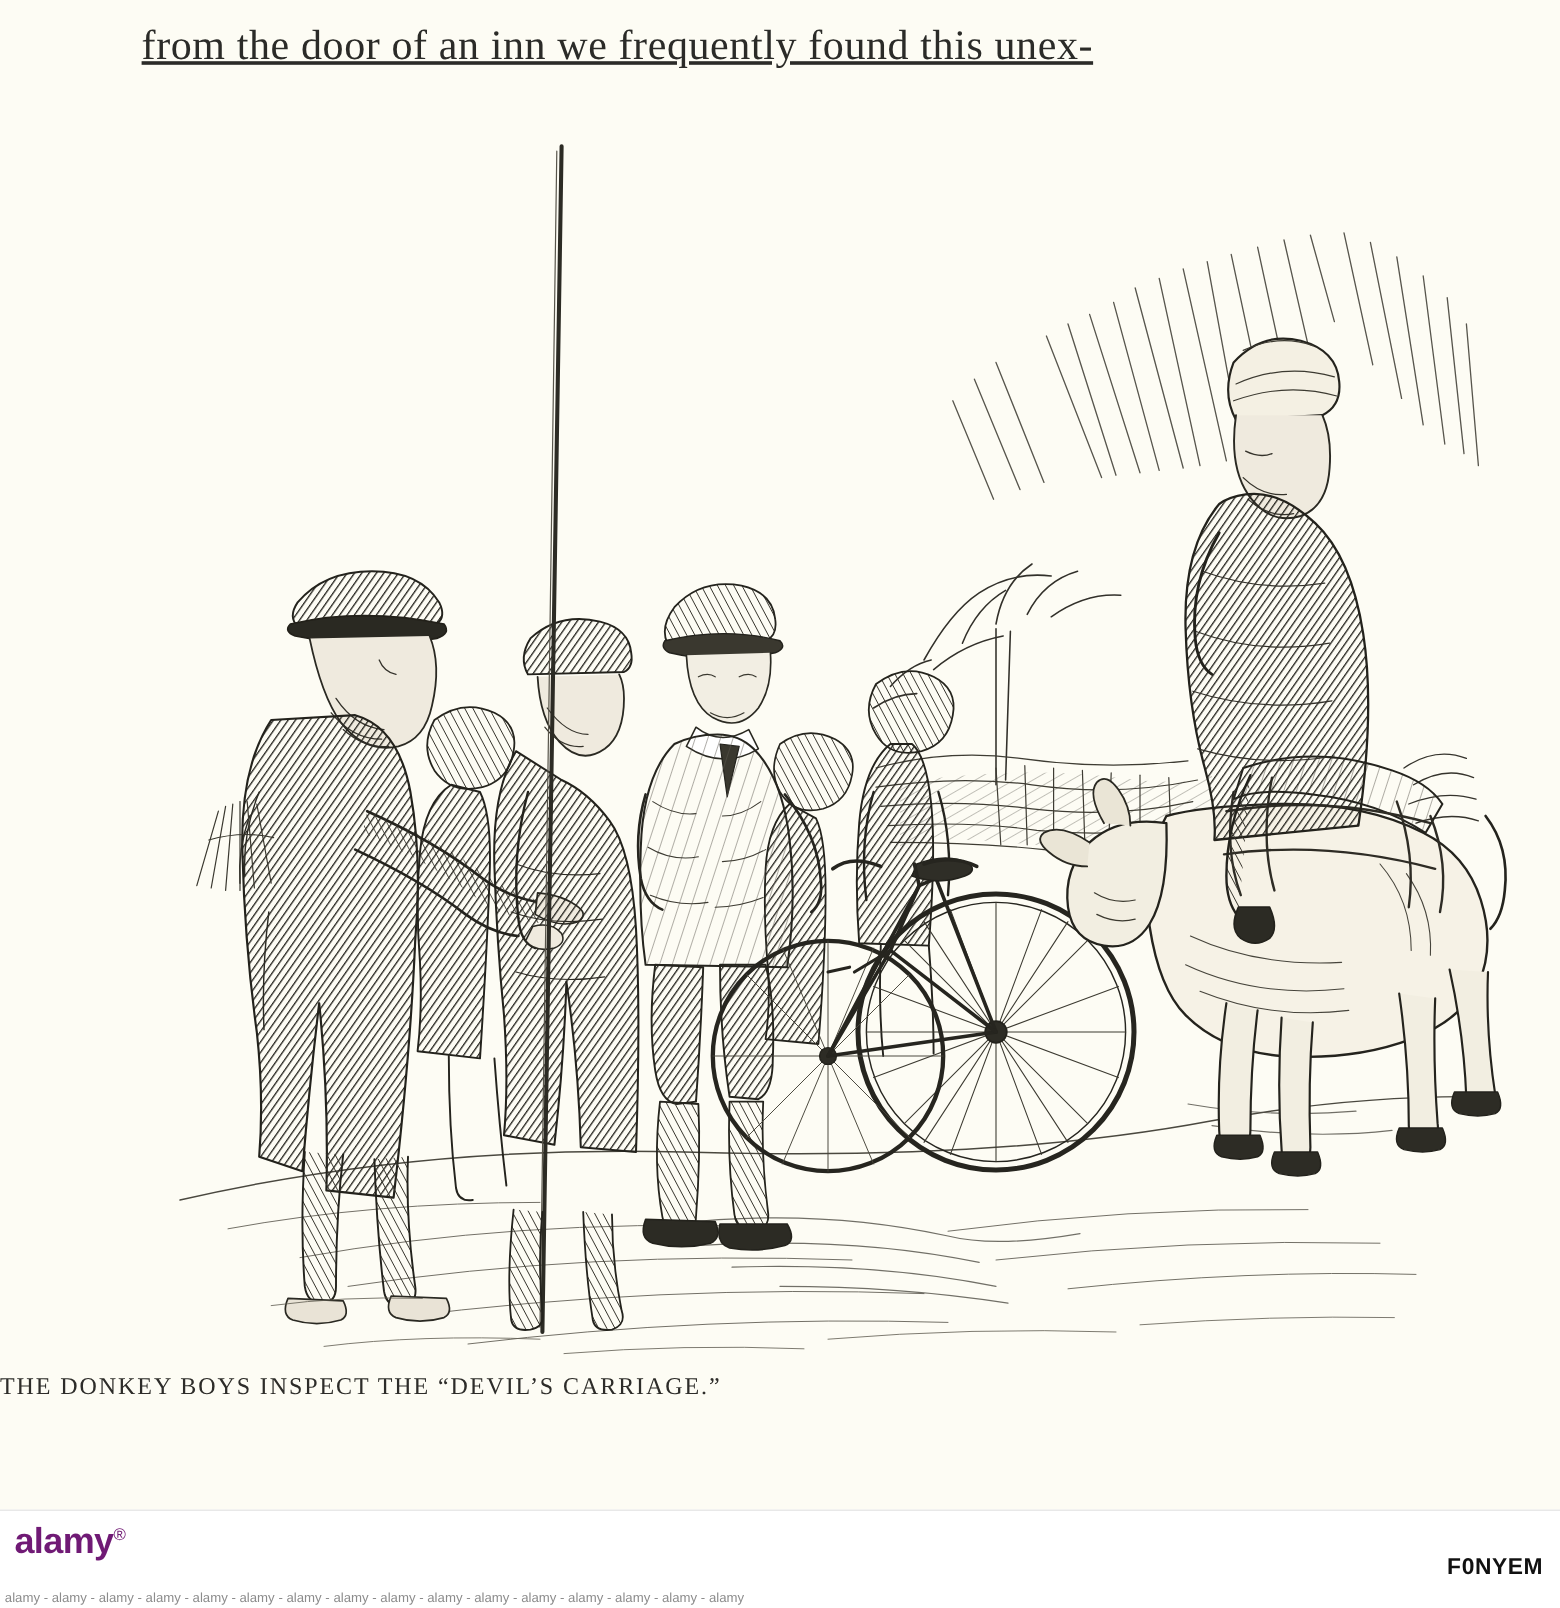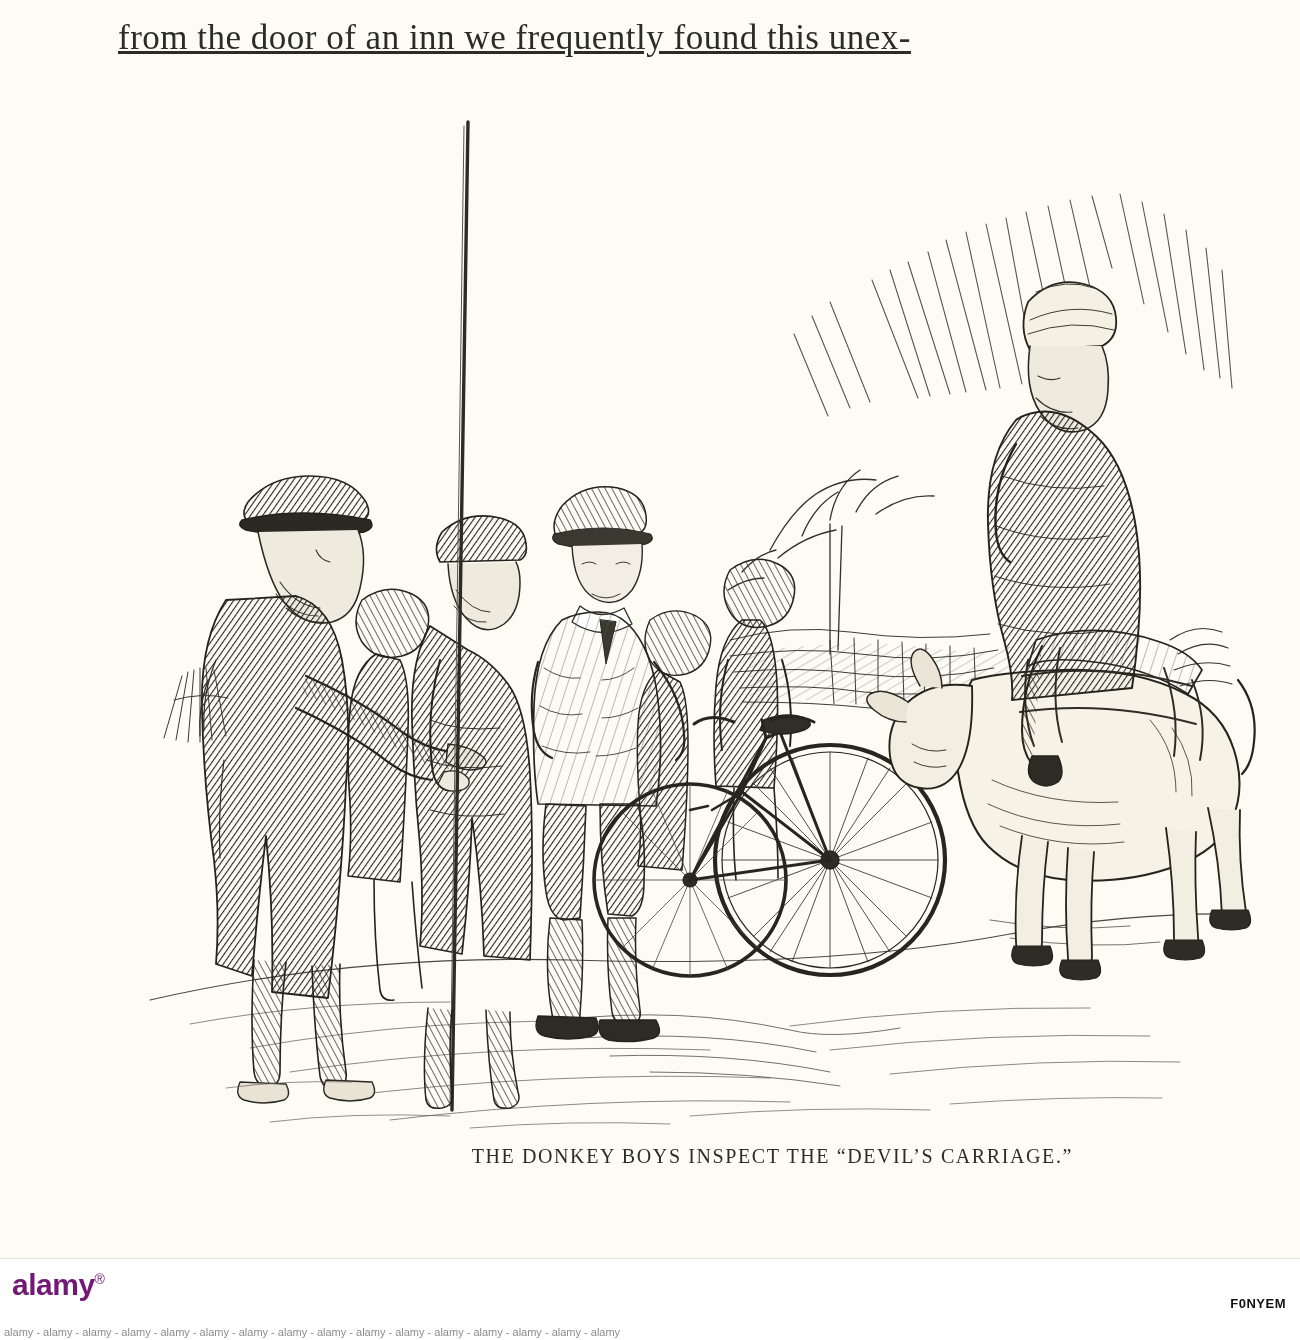--- a/index.html
+++ b/index.html
@@ -60,21 +60,21 @@
     width: 100%;
     height: 100%;
   }
 
   
   #caption {
     position: absolute;
     left: 0;
     top: 1145px;
     width: 1073px;
-    text-align: right;
+    text-align: left;
     font-family: "Liberation Serif", serif;
     font-size: 20px;
     letter-spacing: 1.6px;
     color: #2d2c29;
     white-space: nowrap;
   }
 
   
   #footer-bar {
     position: absolute;
@@ -98,21 +98,21 @@
   #brand .reg {
     font-size: 14px;
     vertical-align: super;
     font-weight: normal;
   }
   #image-id {
     position: absolute;
     right: 14px;
     top: 1296px;
     font-family: "Liberation Sans", sans-serif;
-    font-size: 13px;
+    font-size: 19px;
     font-weight: bold;
     color: #111111;
     letter-spacing: 0.5px;
   }
   #alamy-strip {
     position: absolute;
     left: 0;
     top: 1326px;
     width: 1248px;
     height: 14px;

